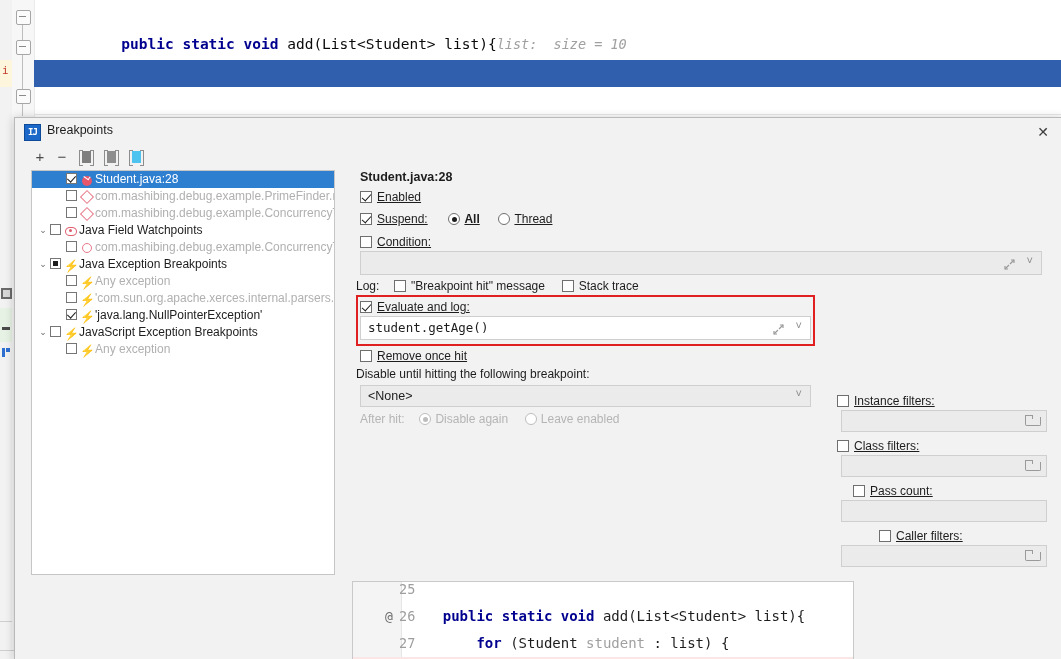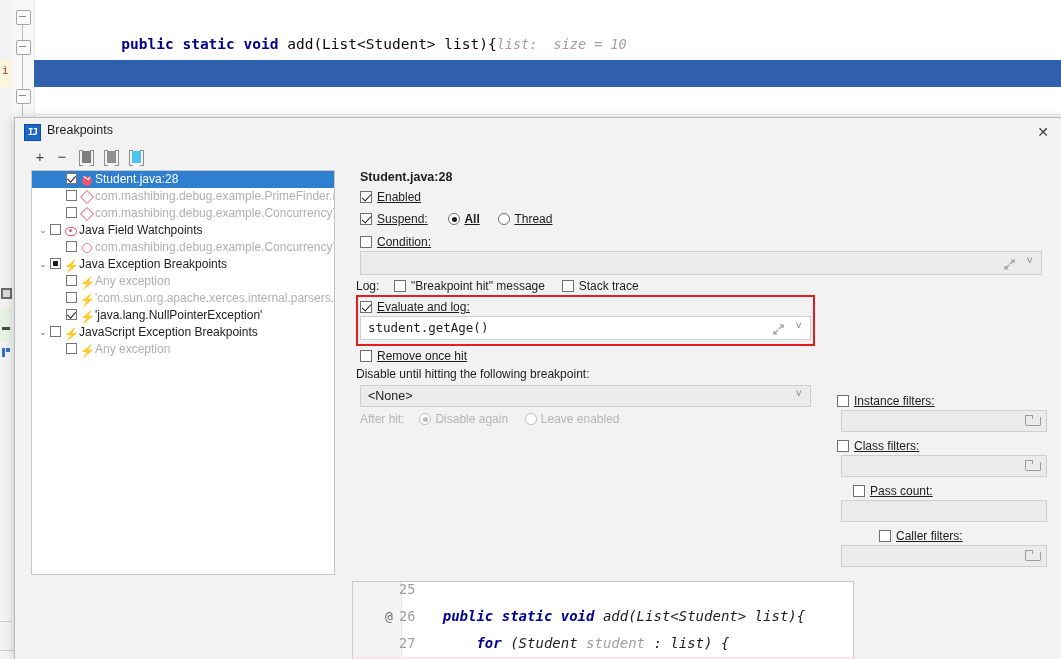--- a/index.html
+++ b/index.html
@@ -132,21 +132,21 @@
 
   .redbox{position:absolute;border:2px solid #e02020;box-sizing:border-box;pointer-events:none;}
 
   
   .preview{position:absolute;left:337px;top:463px;width:500px;height:196px;
     background:#ffffff;border:1px solid #c9c9c9;border-bottom:none;overflow:hidden;}
   .pv-gut{position:absolute;left:0;top:0;width:48px;height:196px;background:#f4f4f4;border-right:1px solid #e6e6e6;}
   .pvline{position:absolute;left:0;right:0;height:27px;line-height:27px;white-space:pre;
     font-family:"DejaVu Sans Mono","Liberation Mono",monospace;font-size:14px;}
   .pvno{position:absolute;left:6px;width:22px;text-align:left;color:#9e9e9e;font-size:13.5px;margin-left:40px;}
-  .pvcode{position:absolute;left:56px;font-style:italic;}
+  .pvcode{position:absolute;left:56px;}
   .pvhl{background:#fbe6e6;}
   .pvhl-gut{background:#fdf4d8;}
   .pv-at{position:absolute;left:32px;color:#6d6d6d;font-size:13px;}
 </style>
 </head>
 <body>
 
 <div id="root">
 
   <div class="editor">

